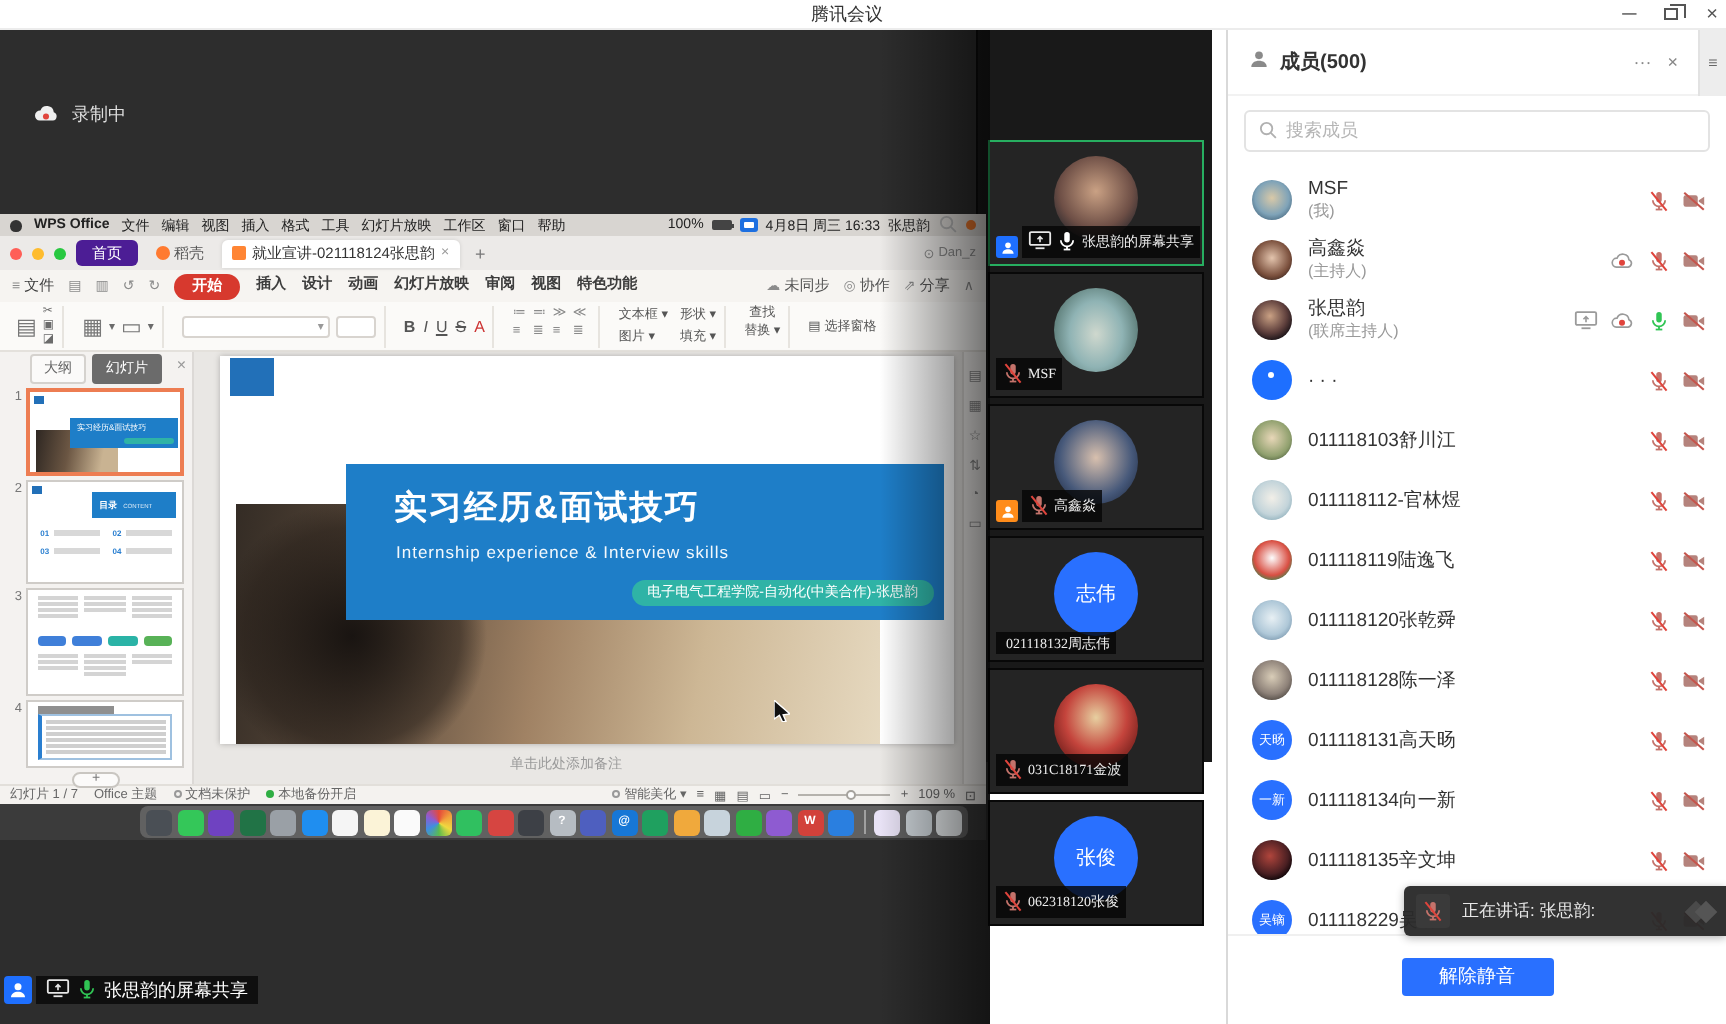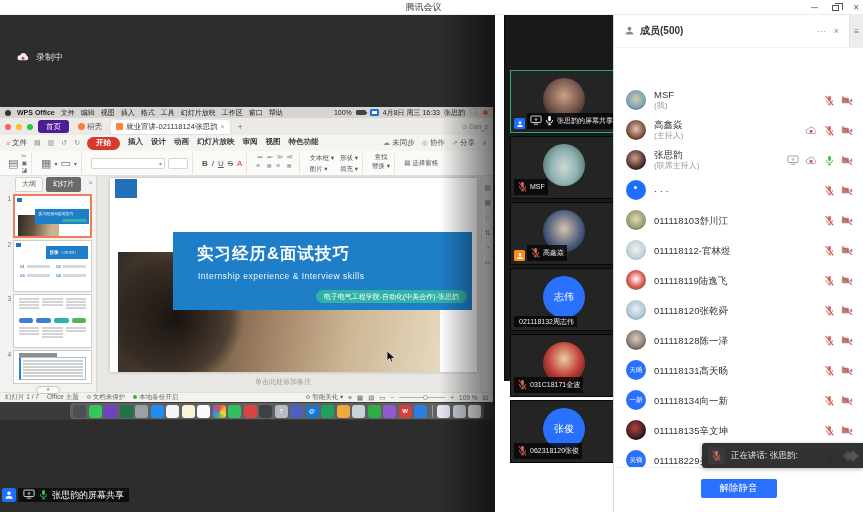--- a/index.html
+++ b/index.html
@@ -119,21 +119,21 @@
   .slider { width:46px; height:1px; background:#b5b2ad; position:relative; }
   .slider .knob { position:absolute; left:24px; top:-2.5px; width:5px; height:5px; background:#fdfdfd; border:1px solid #a5a29d; border-radius:50%; }
 
   .desktop { height:18px; background:#3b3b3b; position:relative; }
   .dock { position:absolute; left:70px; bottom:1px; height:16px; background:rgba(170,170,170,.35); border-radius:4px; display:flex; align-items:center; gap:2.5px; padding:0 3px; }
   .dicon { width:13px; height:13px; border-radius:3px; display:flex; align-items:center; justify-content:center; color:#fff; font-size:6px; font-weight:bold; }
   .dicon.pin { background:conic-gradient(#e5493a,#f2a33c,#efd93f,#5bbb4e,#3f8fe0,#8e5bd1,#e5493a); }
   .ddivider { width:1px; height:12px; background:rgba(255,255,255,.4); margin:0 2px; }
 
   
-  .strip { position:absolute; left:504px; top:15px; width:118px; height:366px; background:#191919; border-left:1px solid #0c0c0c; }
+  .strip { position:absolute; left:488px; top:15px; width:118px; height:366px; background:#191919; border-left:1px solid #0c0c0c;font-family:Liberation Serif, serif; }
   .tile { position:absolute; left:5px; width:108px; height:63px; background:#242424; border:1px solid #080808; }
   .tile.active { border:1px solid #27ae60; }
   .tile-avatar { position:absolute; left:50%; top:7px; transform:translateX(-50%); width:42px; height:42px; border-radius:50%; overflow:hidden; }
   .tile-avatar.blue { background:#2970ff; color:#fff; font-size:10px; display:flex; align-items:center; justify-content:center; }
   .tile-bottom { position:absolute; left:3px; bottom:3px; display:flex; align-items:flex-end; gap:2px; }
   .tile-chip { display:flex; align-items:center; gap:2px; background:rgba(5,5,5,.8); padding:1.5px 3px; color:#eee; font-size:7px; line-height:8px; white-space:nowrap; }
   .badge-sm { width:11px; height:11px; border-radius:1.5px; display:flex; align-items:center; justify-content:center; }
   .av-t1 { background:radial-gradient(26px 26px at 50% 42%, #caa184, #6e4f46 70%, #2e2a2e); }
   .av-t2 { background:radial-gradient(24px 30px at 50% 55%, #cfd8ce, #8fb3b4 55%, #51706a); }
   .av-t3 { background:radial-gradient(24px 26px at 50% 45%, #d8c0ae, #47597a 75%, #2c3a55); }
@@ -670,20 +670,27 @@
             <circle cx="6" cy="4" r="2.1" fill="#8a8a8a"></circle>
             <path d="M1.8 10.4c0-2.3 2-3.4 4.2-3.4s4.2 1.1 4.2 3.4z" fill="#8a8a8a"></path>
           </svg></span>
       <span class="p-title">成员(500)</span>
       <span class="p-hicons">
         <span>···</span>
         <span>×</span>
       </span>
       <span class="p-menu">≡</span>
     </div>
+    <div class="p-search">
+      <span id="search-ic"><svg width="10" height="10" viewBox="0 0 14 14">
+            <circle cx="6" cy="6" r="4" fill="none" stroke="#b0b0b0" stroke-width="1.3"></circle>
+            <line x1="9" y1="9" x2="12.5" y2="12.5" stroke="#b0b0b0" stroke-width="1.3"></line>
+          </svg></span>
+      <span>搜索成员</span>
+    </div>
     <div class="p-list" id="member-list">
         <div class="m-row">
           <span class="m-avatar av-p1"></span>
           <span class="m-names">
             <span class="m-name">MSF</span>
             <span class="m-role">(我)</span>
           </span>
           <span class="m-icons">
             <span class="mi-slot">
               <svg width="11" height="11" viewBox="0 0 16 16">

